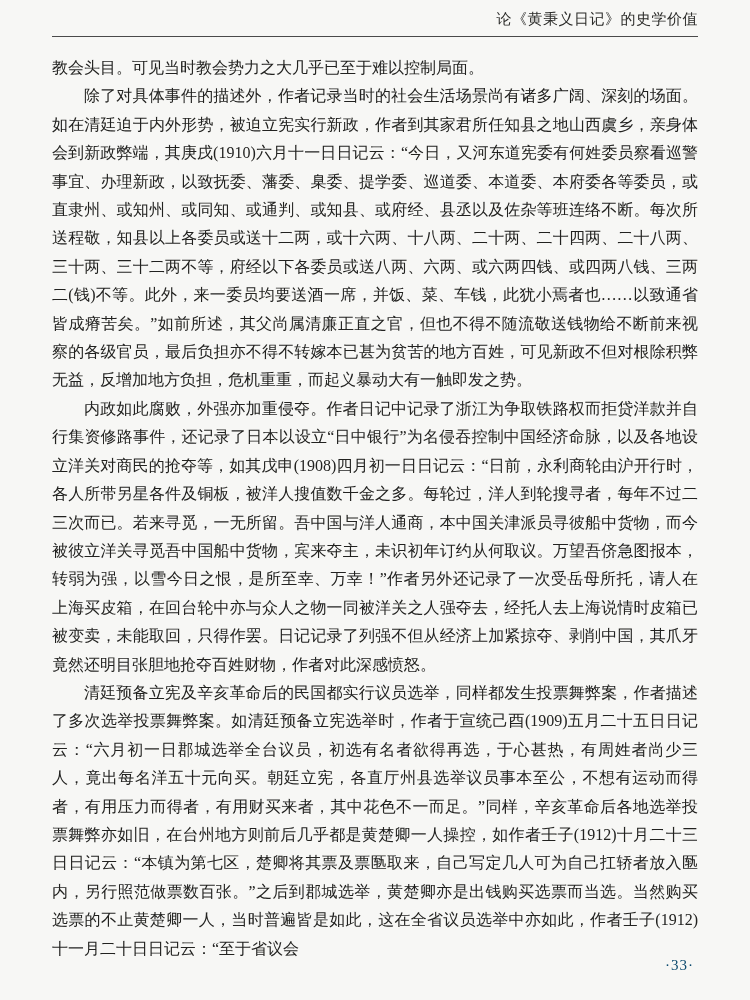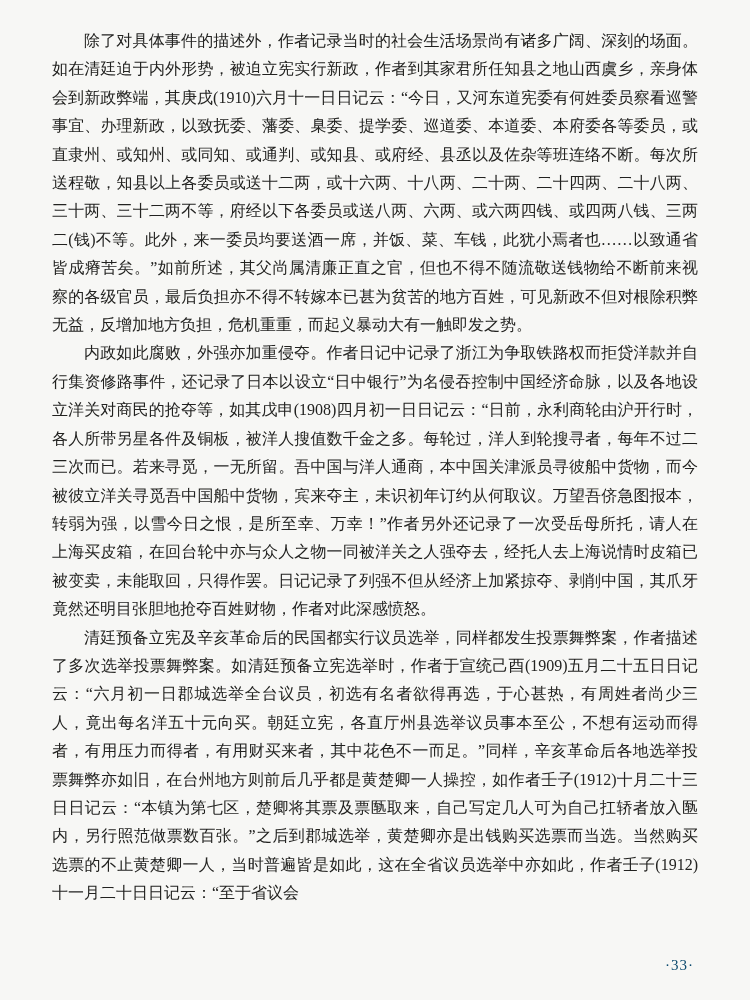--- a/index.html
+++ b/index.html
@@ -50,22 +50,26 @@
     font-size: 15px;
     letter-spacing: 1px;
     color: #0c4a6e;
   }
 </style>
 </head>
 <body>
 
 <div class="page">
 
+  <div class="header">
+    <span class="running-title">论《黄秉义日记》的史学价值</span>
+  </div>
 
   <div class="body">
+    <p class="para">教会头目。可见当时教会势力之大几乎已至于难以控制局面。</p>
     <p class="para indent">除了对具体事件的描述外，作者记录当时的社会生活场景尚有诸多广阔、深刻的场面。如在清廷迫于内外形势，被迫立宪实行新政，作者到其家君所任知县之地山西虞乡，亲身体会到新政弊端，其庚戌(1910)六月十一日日记云：“今日，又河东道宪委有何姓委员察看巡警事宜、办理新政，以致抚委、藩委、臬委、提学委、巡道委、本道委、本府委各等委员，或直隶州、或知州、或同知、或通判、或知县、或府经、县丞以及佐杂等班连络不断。每次所送程敬，知县以上各委员或送十二两，或十六两、十八两、二十两、二十四两、二十八两、三十两、三十二两不等，府经以下各委员或送八两、六两、或六两四钱、或四两八钱、三两二(钱)不等。此外，来一委员均要送酒一席，并饭、菜、车钱，此犹小焉者也……以致通省皆成瘠苦矣。”如前所述，其父尚属清廉正直之官，但也不得不随流敬送钱物给不断前来视察的各级官员，最后负担亦不得不转嫁本已甚为贫苦的地方百姓，可见新政不但对根除积弊无益，反增加地方负担，危机重重，而起义暴动大有一触即发之势。</p>
     <p class="para indent">内政如此腐败，外强亦加重侵夺。作者日记中记录了浙江为争取铁路权而拒贷洋款并自行集资修路事件，还记录了日本以设立“日中银行”为名侵吞控制中国经济命脉，以及各地设立洋关对商民的抢夺等，如其戊申(1908)四月初一日日记云：“日前，永利商轮由沪开行时，各人所带另星各件及铜板，被洋人搜值数千金之多。每轮过，洋人到轮搜寻者，每年不过二三次而已。若来寻觅，一无所留。吾中国与洋人通商，本中国关津派员寻彼船中货物，而今被彼立洋关寻觅吾中国船中货物，宾来夺主，未识初年订约从何取议。万望吾侪急图报本，转弱为强，以雪今日之恨，是所至幸、万幸！”作者另外还记录了一次受岳母所托，请人在上海买皮箱，在回台轮中亦与众人之物一同被洋关之人强夺去，经托人去上海说情时皮箱已被变卖，未能取回，只得作罢。日记记录了列强不但从经济上加紧掠夺、剥削中国，其爪牙竟然还明目张胆地抢夺百姓财物，作者对此深感愤怒。</p>
     <p class="para indent">清廷预备立宪及辛亥革命后的民国都实行议员选举，同样都发生投票舞弊案，作者描述了多次选举投票舞弊案。如清廷预备立宪选举时，作者于宣统己酉(1909)五月二十五日日记云：“六月初一日郡城选举全台议员，初选有名者欲得再选，于心甚热，有周姓者尚少三人，竟出每名洋五十元向买。朝廷立宪，各直厅州县选举议员事本至公，不想有运动而得者，有用压力而得者，有用财买来者，其中花色不一而足。”同样，辛亥革命后各地选举投票舞弊亦如旧，在台州地方则前后几乎都是黄楚卿一人操控，如作者壬子(1912)十月二十三日日记云：“本镇为第七区，楚卿将其票及票匦取来，自己写定几人可为自己扛轿者放入匦内，另行照范做票数百张。”之后到郡城选举，黄楚卿亦是出钱购买选票而当选。当然购买选票的不止黄楚卿一人，当时普遍皆是如此，这在全省议员选举中亦如此，作者壬子(1912)十一月二十日日记云：“至于省议会</p>
   </div>
 
   <div class="footer">
     <span>·33·</span>
   </div>
 
 </div>

